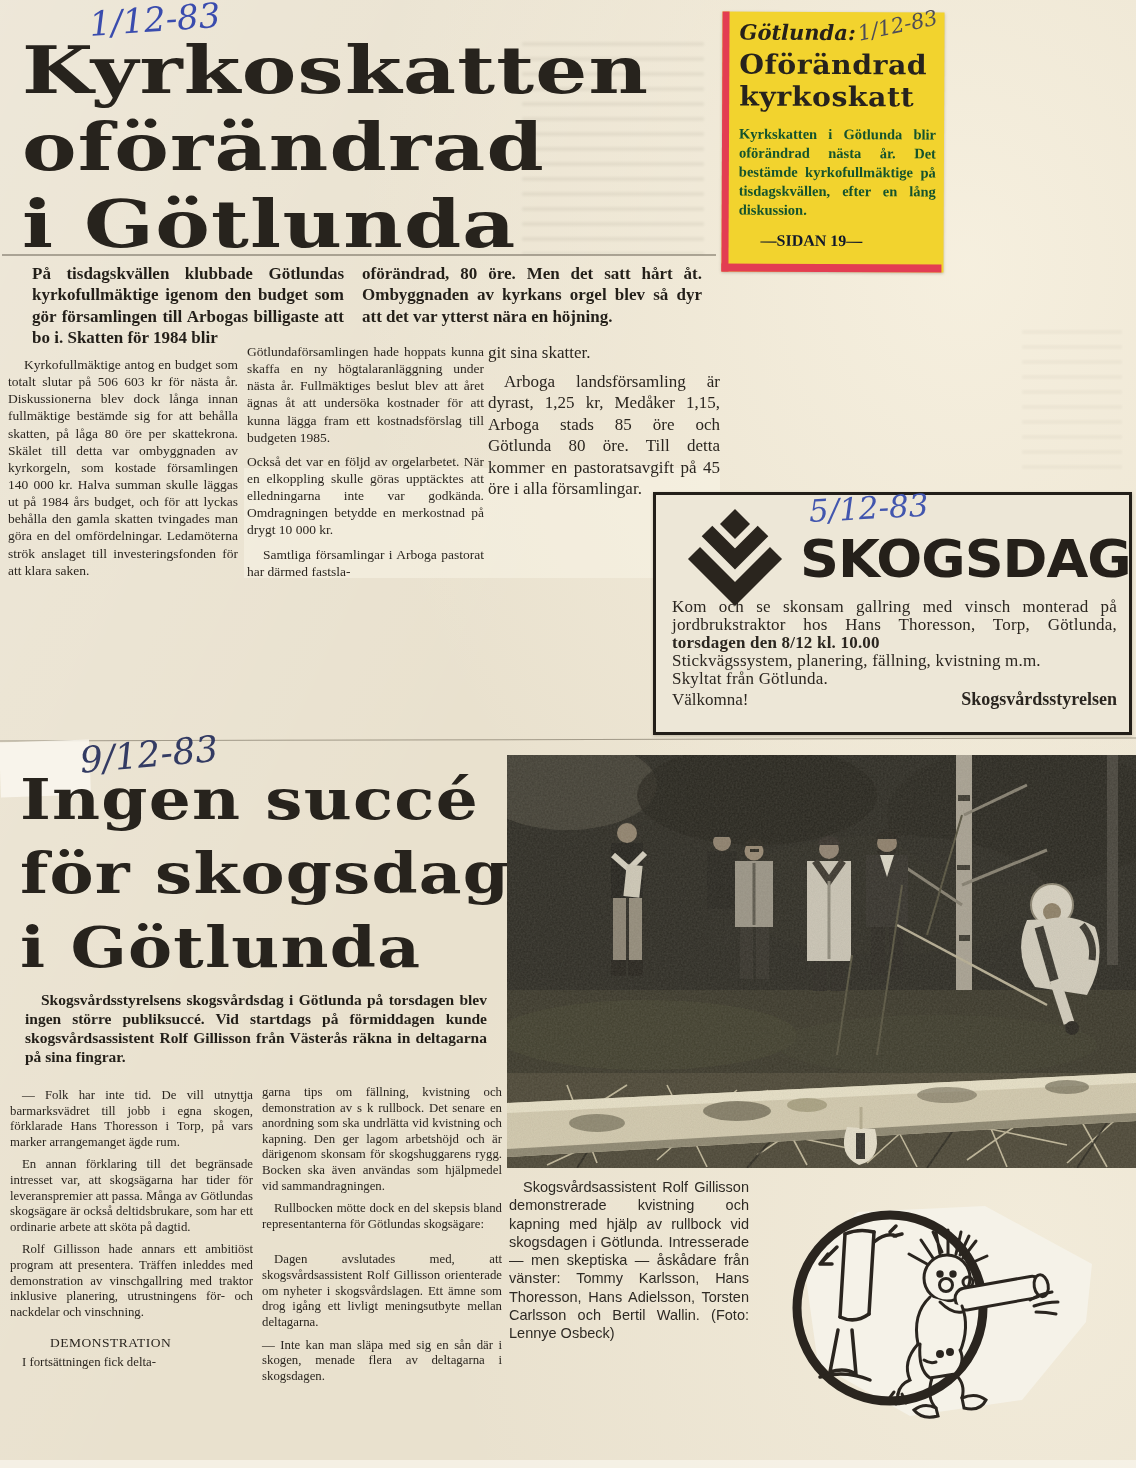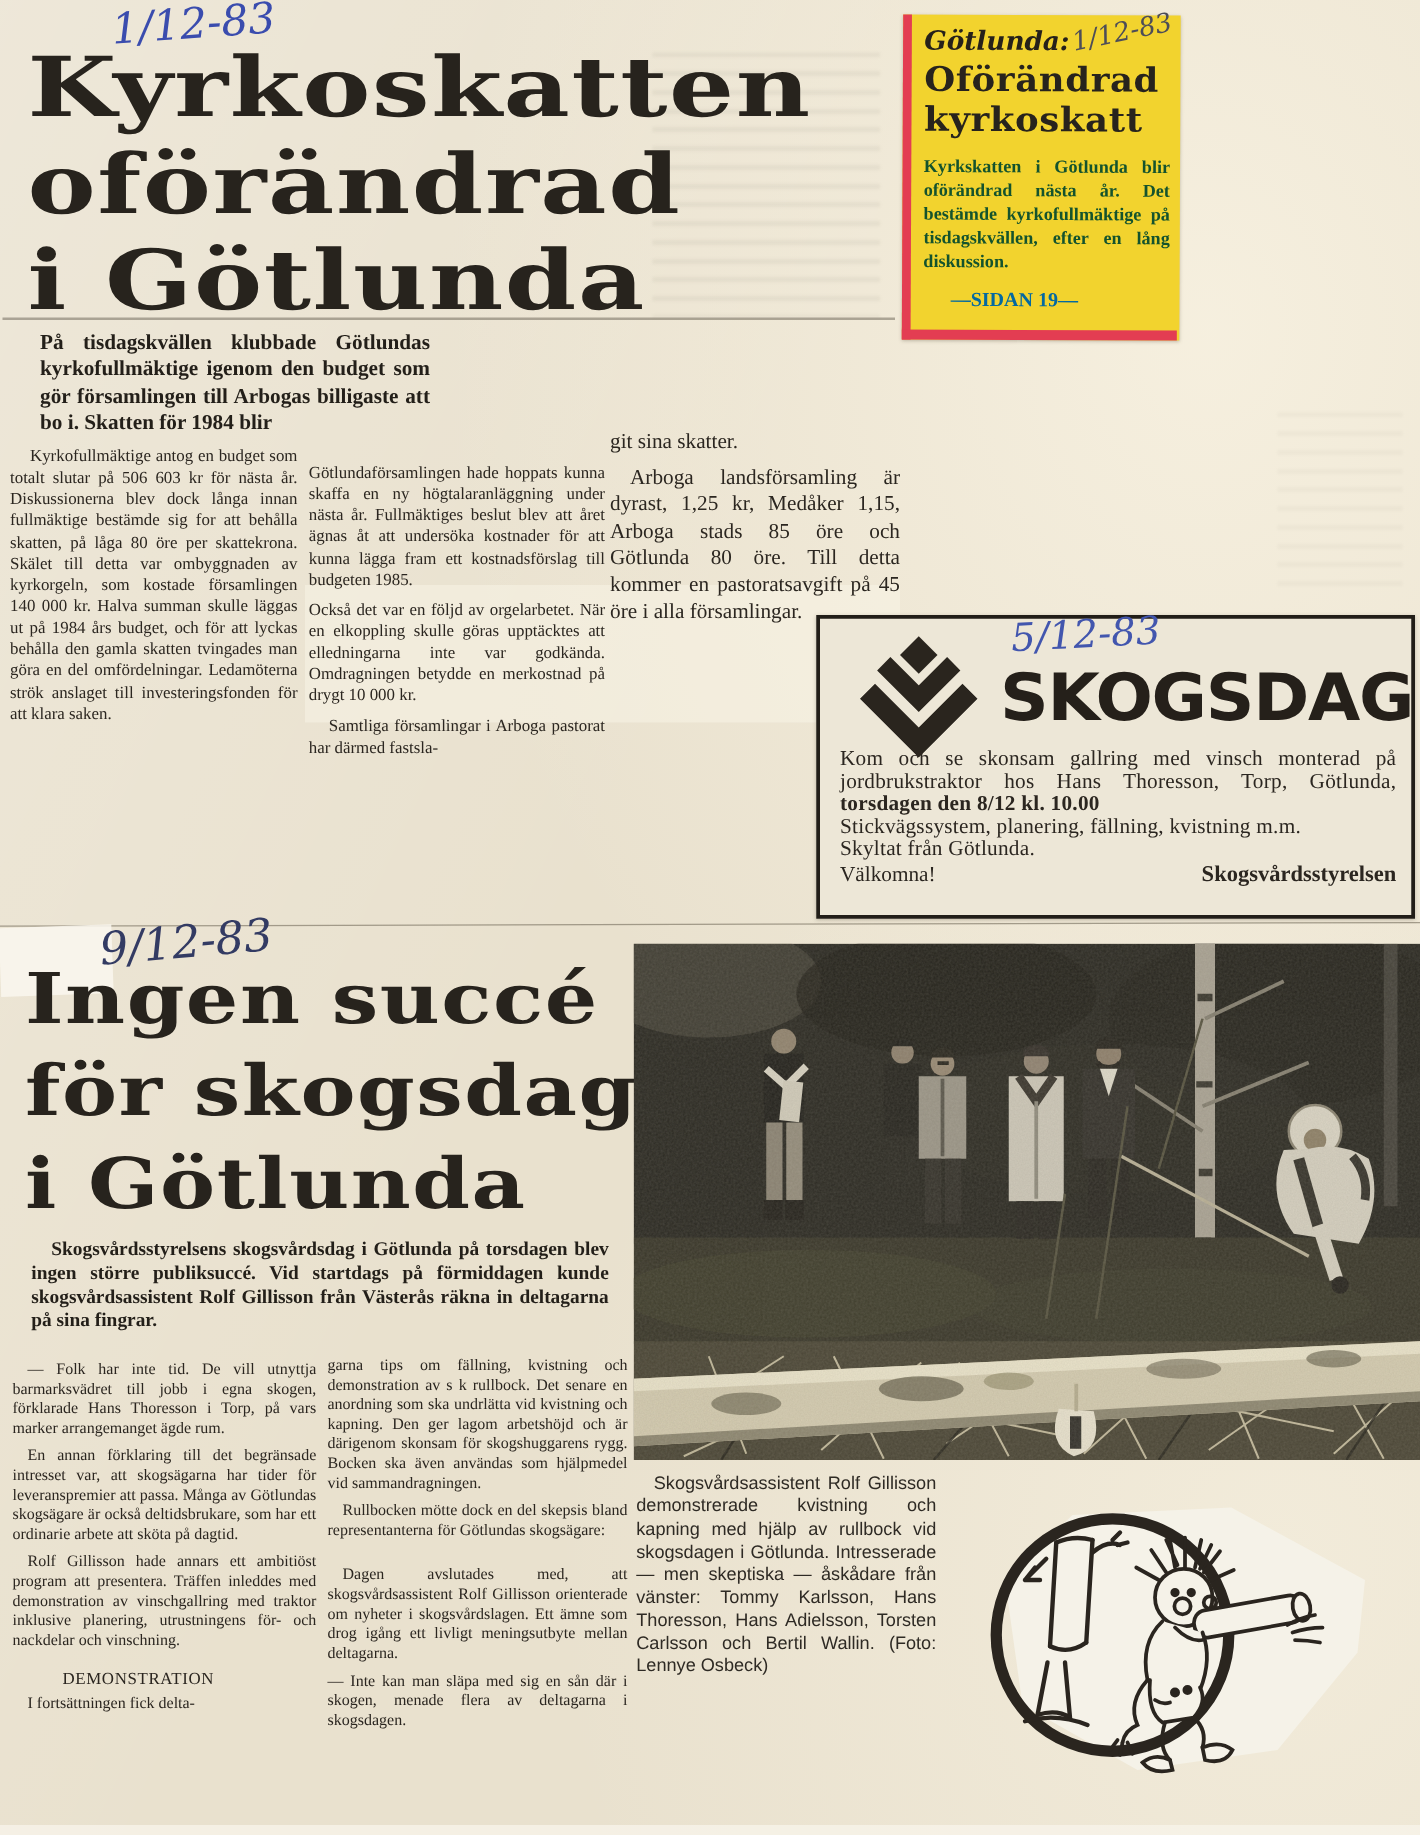--- a/index.html
+++ b/index.html
@@ -51,27 +51,28 @@
 
     <div class="hl abs" style="left:22px; top:32px; font-size:66px; line-height:77px; letter-spacing:1px; transform:scaleX(1.24);">
       <div>Kyrkoskatten</div>
       <div>oförändrad</div>
       <div>i Götlunda</div>
     </div>
 
     <div class="rule abs" style="left:2px; top:254px; width:714px; height:2px;"></div>
 
     <div class="abs just" style="left:32px; top:263px; width:312px; font-size:17px; font-weight:bold; line-height:1.26; color:#231f19;">På tisdagskvällen klubbade Götlundas kyrkofullmäktige igenom den budget som gör församlingen till Arbogas billigaste att bo i. Skatten för 1984 blir</div>
+    <div class="abs just" style="left:362px; top:263px; width:340px; font-size:17px; font-weight:bold; line-height:1.26; color:#231f19;">oförändrad, 80 öre. Men det satt hårt åt. Ombyggnaden av kyrkans orgel blev så dyr att det var ytterst nära en höjning.</div>
 
     <div class="patch abs" style="left:244px; top:468px; width:476px; height:110px;"></div>
 
     <div class="abs just bodycol" style="left:8px; top:356px; width:230px; font-size:13.5px; line-height:1.27;">
       <p class="ind">Kyrkofullmäktige antog en budget som totalt slutar på 506 603 kr för nästa år. Diskussionerna blev dock långa innan fullmäktige bestämde sig for att behålla skatten, på låga 80 öre per skattekrona. Skälet till detta var ombyggnaden av kyrkorgeln, som kostade församlingen 140 000 kr. Halva summan skulle läggas ut på 1984 års budget, och för att lyckas behålla den gamla skatten tvingades man göra en del omfördelningar. Ledamöterna strök anslaget till investeringsfonden för att klara saken.</p>
     </div>
-    <div class="abs just bodycol" style="left:247px; top:369px; width:237px; font-size:13.5px; line-height:1.27;">
+    <div class="abs just bodycol" style="left:247px; top:343px; width:237px; font-size:13.5px; line-height:1.27;">
       <p>Götlundaförsamlingen hade hoppats kunna skaffa en ny högtalaranläggning under nästa år. Fullmäktiges beslut blev att året ägnas åt att undersöka kostnader för att kunna lägga fram ett kostnadsförslag till budgeten 1985.</p>
       <p style="">Också det var en följd av orgelarbetet. När en elkoppling skulle göras upptäcktes att elledningarna inte var godkända. Omdragningen betydde en merkostnad på drygt 10 000 kr.</p>
       <p class="ind">Samtliga församlingar i Arboga pastorat har därmed fastsla-</p>
     </div>
     <div class="abs just bodycol" style="left:488px; top:342px; width:232px; font-size:17px; line-height:1.27;">
       <p>git sina skatter.</p>
       <p class="ind">Arboga landsförsamling är dyrast, 1,25 kr, Medåker 1,15, Arboga stads 85 öre och Götlunda 80 öre. Till detta kommer en pastoratsavgift på 45 öre i alla församlingar.</p>
     </div>
   </div>
 
@@ -79,21 +80,21 @@
     <div class="abs" style="left:0; top:0; bottom:0; width:7px; background:#e33d52;"></div>
     <div class="abs" style="left:0; right:2px; bottom:0; height:8px; background:#e33d52;"></div>
     <div class="abs" style="left:17px; top:8px; right:8px;">
       <span style="font-family:'DejaVu Serif',serif; font-weight:bold; font-style:italic; font-size:21px; color:#26211a;">Götlunda:</span>
       <span class="hand" style="position:absolute; left:116px; top:2px; font-size:21px; color:#4d4d58; transform:rotate(-12deg); display:inline-block;">1/12-83</span>
       <div class="hl" style="font-size:27px; line-height:1.18; letter-spacing:.5px; transform:scaleX(1.05); margin-top:4px;">
         <div>Oförändrad</div>
         <div>kyrkoskatt</div>
       </div>
       <p class="just" style="margin:12px 0 0 0; font-size:14.5px; font-weight:bold; line-height:1.32; color:#14532d;">Kyrkskatten i Götlunda blir oförändrad nästa år. Det bestämde kyrkofullmäktige på tisdagskvällen, efter en lång diskussion.</p>
-      <div style="margin-top:12px; margin-left:22px; font-size:16px; font-weight:bold; color:#0369a1;">—SIDAN 19—</div>
+      <div style="margin-top:12px; margin-left:22px; font-size:16px; font-weight:bold; color:#0f172a;">—SIDAN 19—</div>
     </div>
   </div>
 
   <div class="ad abs" style="left:653px; top:492px; width:473px; height:237px;">
     <svg class="abs" style="left:28px; top:12px;" width="102" height="100" viewBox="0 0 100 100">
       <polygon points="50,2 65,17 50,32 35,17" fill="#2a251e"></polygon>
       <polyline points="22,24 50,52 78,24" fill="none" stroke="#2a251e" stroke-width="15" stroke-linejoin="miter"></polyline>
       <polyline points="9,46 50,87 91,46" fill="none" stroke="#2a251e" stroke-width="17" stroke-linejoin="miter"></polyline>
     </svg>
     <div class="hand abs" style="left:152px; top:-2px; font-size:31px; color:#4256ae; transform:rotate(-3deg);">5/12-83</div>

